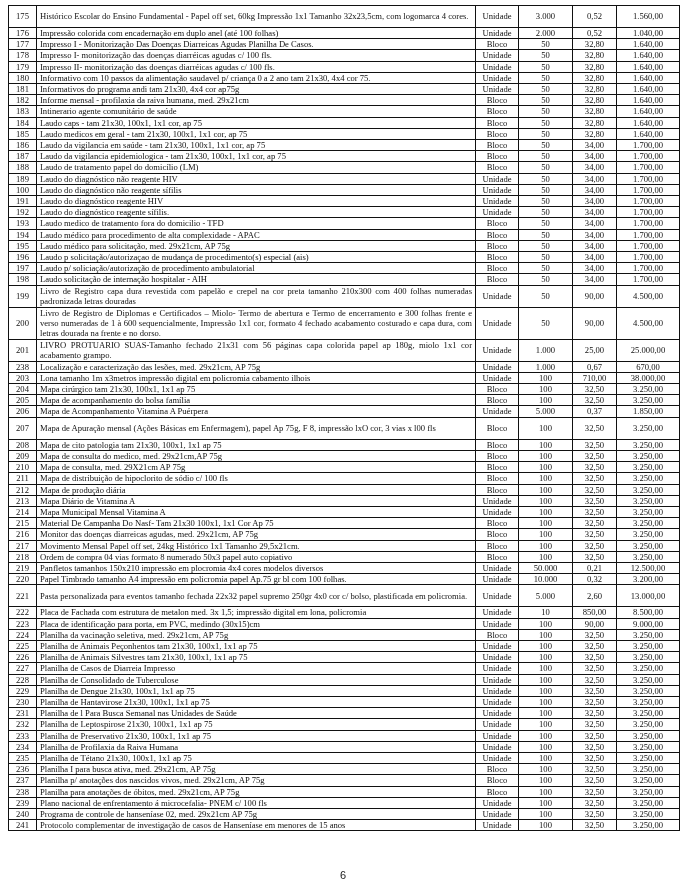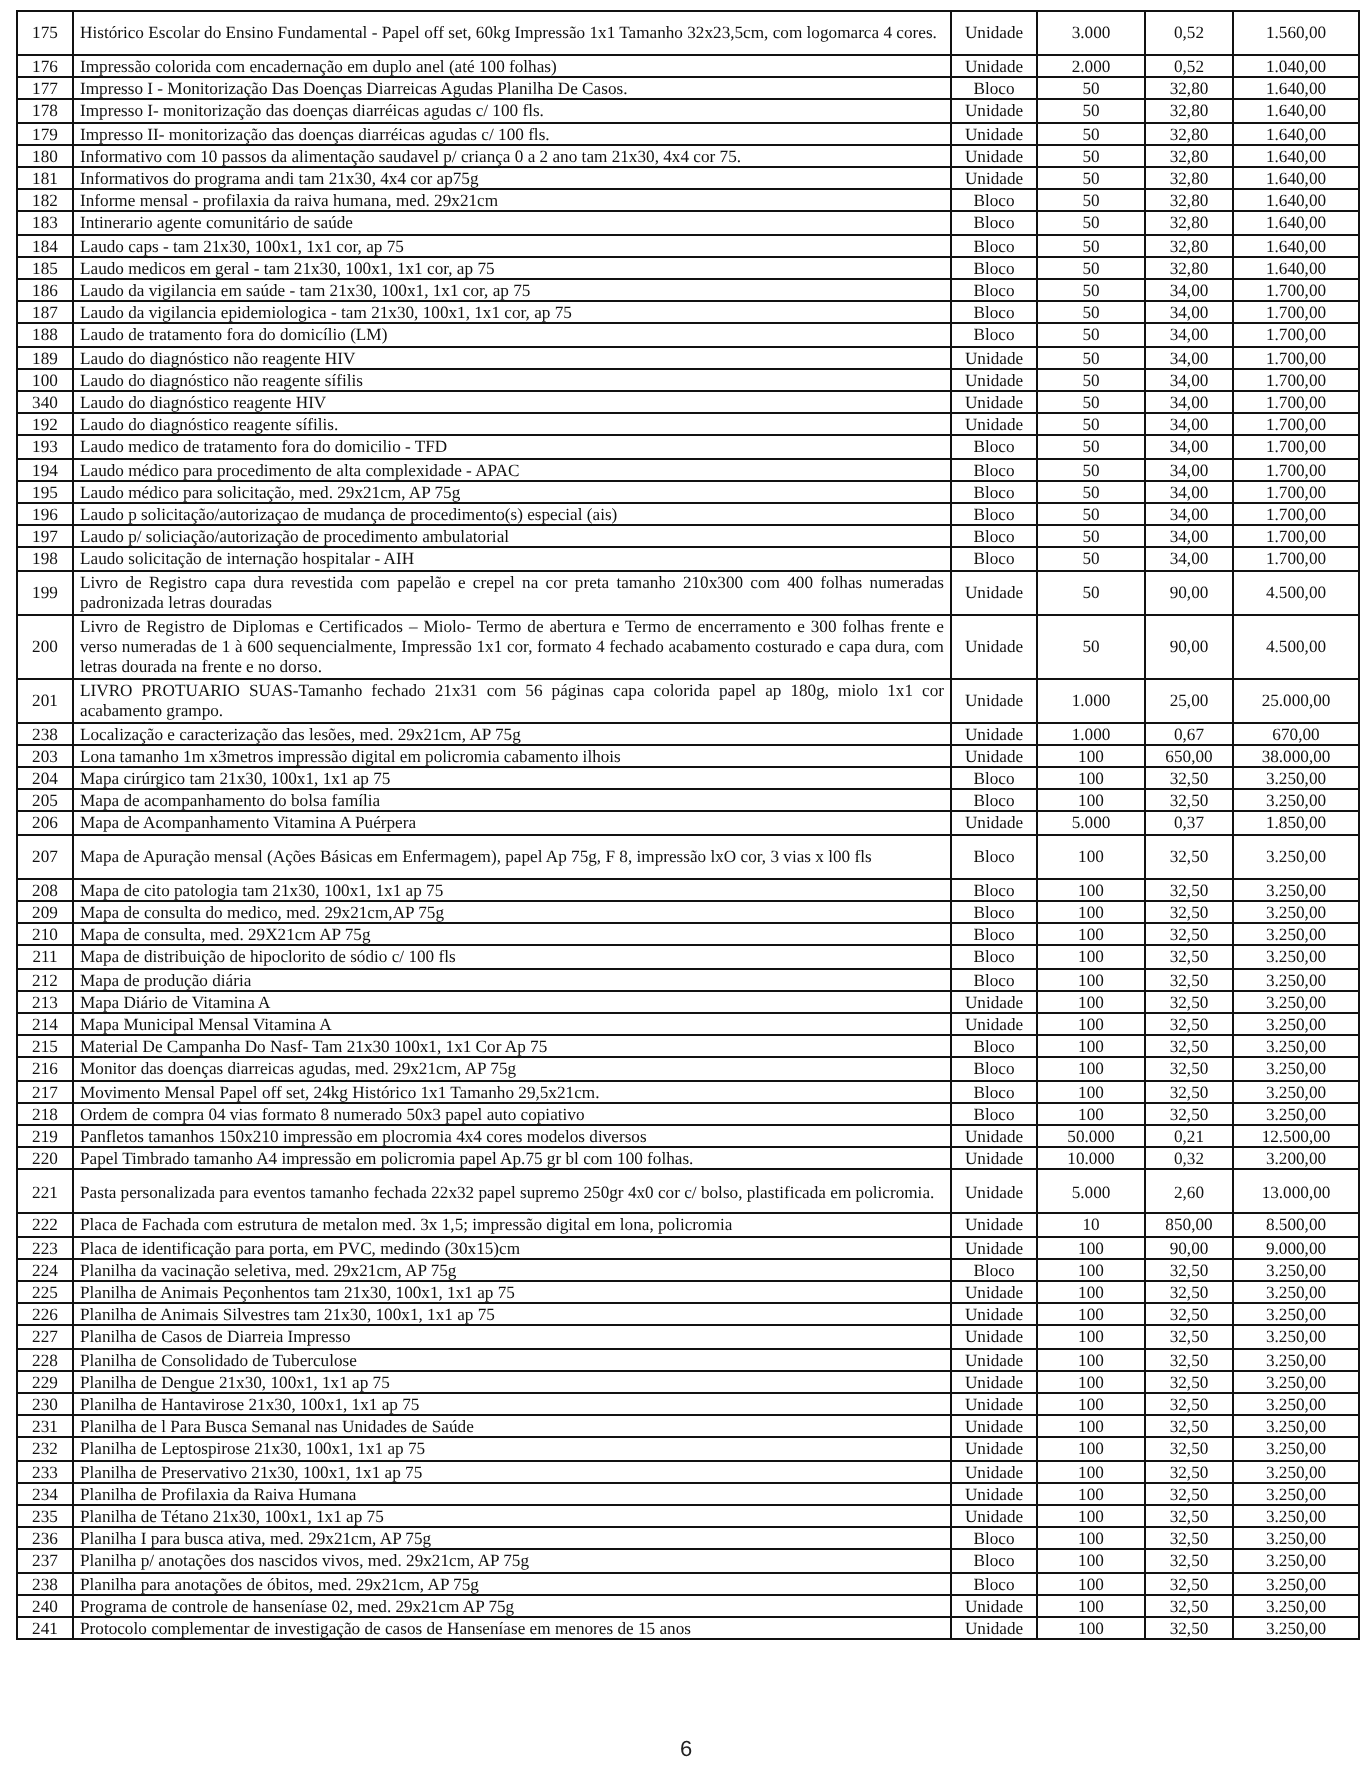--- a/index.html
+++ b/index.html
@@ -152,21 +152,21 @@
         <tr class="single">
     <td class="num">187</td>
     <td class="desc">Laudo da vigilancia epidemiologica -  tam 21x30, 100x1, 1x1 cor, ap 75</td>
     <td class="unit">Bloco</td>
     <td class="qty">50</td>
     <td class="price">34,00</td>
     <td class="total">1.700,00</td>
   </tr>
         <tr class="single">
     <td class="num">188</td>
-    <td class="desc">Laudo de tratamento fora do domicílio (LM)</td>
+    <td class="desc">Laudo de tratamento papel do domicílio (LM)</td>
     <td class="unit">Bloco</td>
     <td class="qty">50</td>
     <td class="price">34,00</td>
     <td class="total">1.700,00</td>
   </tr>
         <tr class="single">
     <td class="num">189</td>
     <td class="desc">Laudo do diagnóstico não reagente HIV</td>
     <td class="unit">Unidade</td>
     <td class="qty">50</td>
@@ -175,21 +175,21 @@
   </tr>
         <tr class="single">
     <td class="num">100</td>
     <td class="desc">Laudo do diagnóstico não reagente sífilis</td>
     <td class="unit">Unidade</td>
     <td class="qty">50</td>
     <td class="price">34,00</td>
     <td class="total">1.700,00</td>
   </tr>
         <tr class="single">
-    <td class="num">340</td>
+    <td class="num">191</td>
     <td class="desc">Laudo do diagnóstico reagente HIV</td>
     <td class="unit">Unidade</td>
     <td class="qty">50</td>
     <td class="price">34,00</td>
     <td class="total">1.700,00</td>
   </tr>
         <tr class="single">
     <td class="num">192</td>
     <td class="desc">Laudo do diagnóstico reagente sífilis.</td>
     <td class="unit">Unidade</td>
@@ -275,21 +275,21 @@
     <td class="unit">Unidade</td>
     <td class="qty">1.000</td>
     <td class="price">0,67</td>
     <td class="total">670,00</td>
   </tr>
         <tr class="single">
     <td class="num">203</td>
     <td class="desc">Lona tamanho 1m x3metros impressão digital em policromia cabamento ilhois</td>
     <td class="unit">Unidade</td>
     <td class="qty">100</td>
-    <td class="price">650,00</td>
+    <td class="price">710,00</td>
     <td class="total">38.000,00</td>
   </tr>
         <tr class="single">
     <td class="num">204</td>
     <td class="desc">Mapa cirúrgico tam 21x30, 100x1, 1x1 ap 75</td>
     <td class="unit">Bloco</td>
     <td class="qty">100</td>
     <td class="price">32,50</td>
     <td class="total">3.250,00</td>
   </tr>
@@ -554,20 +554,28 @@
     <td class="desc">Planilha p/ anotações dos nascidos vivos, med. 29x21cm, AP 75g</td>
     <td class="unit">Bloco</td>
     <td class="qty">100</td>
     <td class="price">32,50</td>
     <td class="total">3.250,00</td>
   </tr>
         <tr class="single">
     <td class="num">238</td>
     <td class="desc">Planilha para anotações de óbitos, med. 29x21cm, AP 75g</td>
     <td class="unit">Bloco</td>
+    <td class="qty">100</td>
+    <td class="price">32,50</td>
+    <td class="total">3.250,00</td>
+  </tr>
+        <tr class="single">
+    <td class="num">239</td>
+    <td class="desc">Plano nacional de enfrentamento á microcefalia- PNEM c/ 100 fls</td>
+    <td class="unit">Unidade</td>
     <td class="qty">100</td>
     <td class="price">32,50</td>
     <td class="total">3.250,00</td>
   </tr>
         <tr class="single">
     <td class="num">240</td>
     <td class="desc">Programa de controle de hanseníase 02, med. 29x21cm AP  75g</td>
     <td class="unit">Unidade</td>
     <td class="qty">100</td>
     <td class="price">32,50</td>

